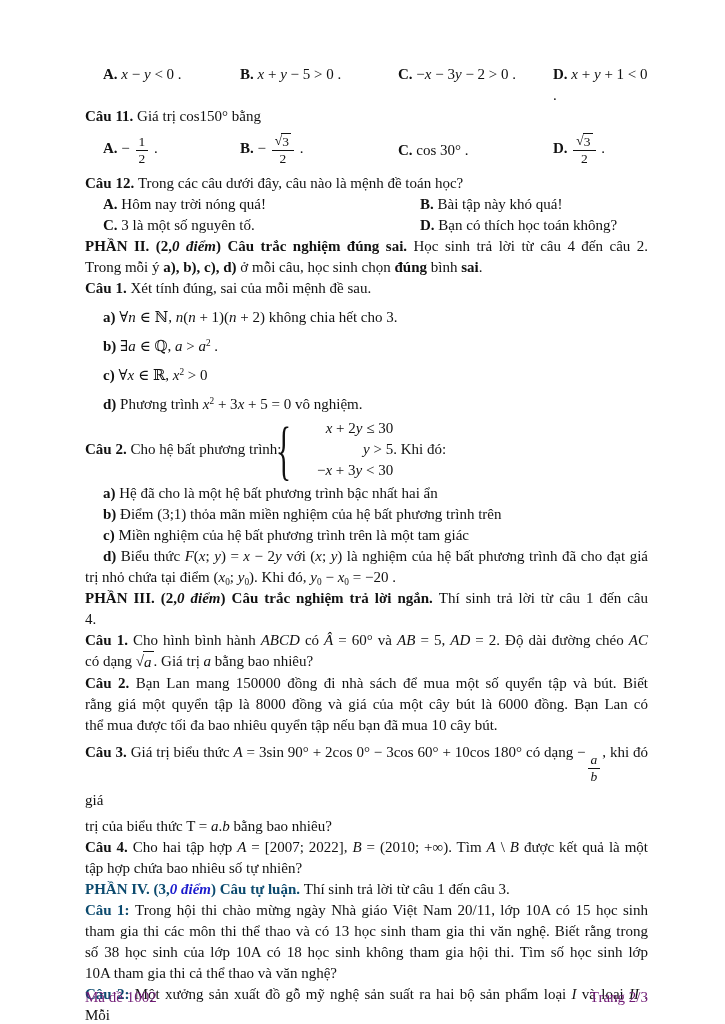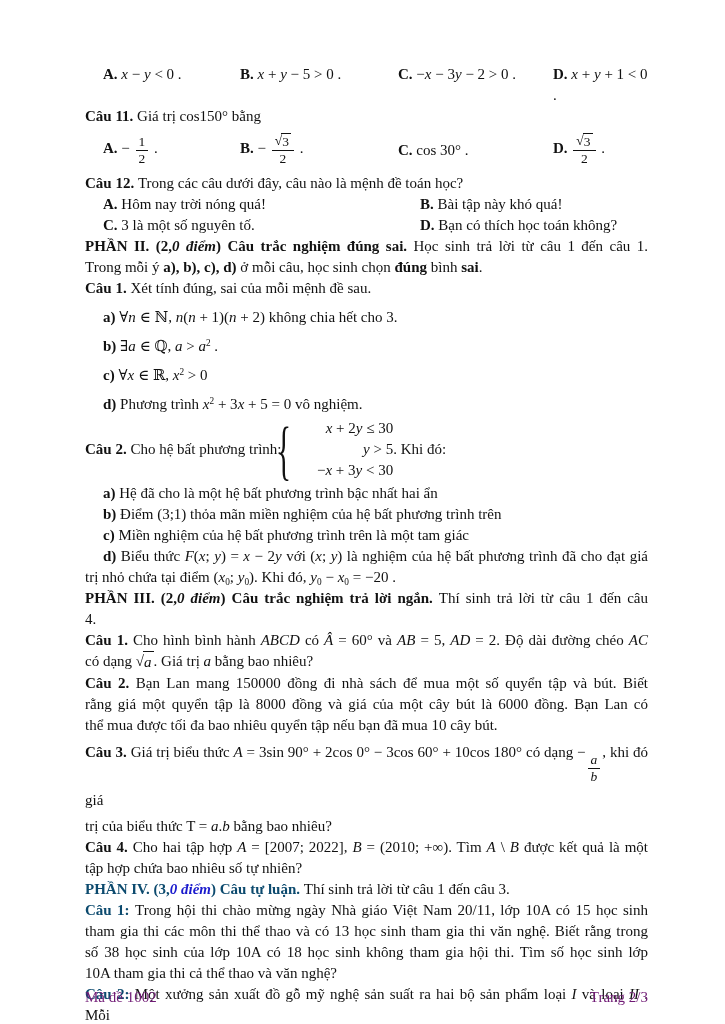--- a/index.html
+++ b/index.html
@@ -94,21 +94,21 @@
   <div class="optrow2 line">
     <span class="ca"><span class="r-b">A. </span><span class="r-n">Hôm nay trời nóng quá!</span></span>
     <span class="cb"><span class="r-b">B. </span><span class="r-n">Bài tập này khó quá!</span></span>
   </div>
   <div class="optrow2 line">
     <span class="ca"><span class="r-b">C. </span><span class="r-n">3 là một số nguyên tố.</span></span>
     <span class="cb"><span class="r-b">D. </span><span class="r-n">Bạn có thích học toán không?</span></span>
   </div>
 
   <div>
-    <div class="line j"><span class="r-b">PHẦN II. (2,</span><span class="r-bi">0 điểm</span><span class="r-b">) Câu trắc nghiệm đúng sai. </span><span class="r-n">Học sinh trả lời từ câu 1 đến câu 1.</span></div>
+    <div class="line j"><span class="r-b">PHẦN II. (2,</span><span class="r-bi">0 điểm</span><span class="r-b">) Câu trắc nghiệm đúng sai. </span><span class="r-n">Học sinh trả lời từ câu 4 đến câu 2.</span></div>
     <div class="line"><span class="r-n">Trong mỗi ý </span><span class="r-b">a), b), c), d) </span><span class="r-n">ở mỗi câu, học sinh chọn </span><span class="r-b">đúng</span><span class="r-n"> bình </span><span class="r-b">sai</span><span class="r-n">.</span></div>
   </div>
 
   <div class="line"><span class="r-b">Câu 1. </span><span class="r-n">Xét tính đúng, sai của mỗi mệnh đề sau.</span></div>
   <div class="line indent spaced"><span class="r-b">a) </span><span class="r-n">∀</span><span class="r-i">n</span><span class="r-n"> ∈ ℕ, </span><span class="r-i">n</span><span class="r-n">(</span><span class="r-i">n</span><span class="r-n"> + 1)(</span><span class="r-i">n</span><span class="r-n"> + 2)</span><span class="r-n"> không chia hết cho 3.</span></div>
   <div class="line indent spaced"><span class="r-b">b) </span><span class="r-n">∃</span><span class="r-i">a</span><span class="r-n"> ∈ ℚ, </span><span class="r-i">a</span><span class="r-n"> &gt; </span><span class="r-i">a</span><sup>2</sup><span class="r-n"> .</span></div>
   <div class="line indent spaced"><span class="r-b">c) </span><span class="r-n">∀</span><span class="r-i">x</span><span class="r-n"> ∈ ℝ, </span><span class="r-i">x</span><sup>2</sup><span class="r-n"> &gt; 0</span></div>
   <div class="line indent spaced"><span class="r-b">d) </span><span class="r-n">Phương trình </span><span class="r-i">x</span><sup>2</sup><span class="r-n"> + 3</span><span class="r-i">x</span><span class="r-n"> + 5 = 0 vô nghiệm.</span></div>
 
   <div class="sys-block">

